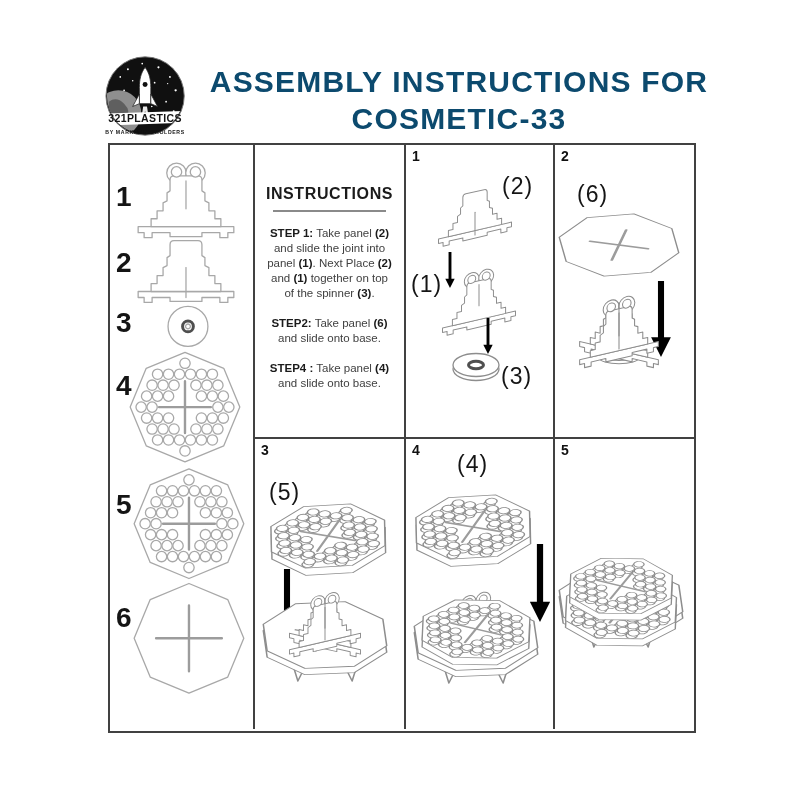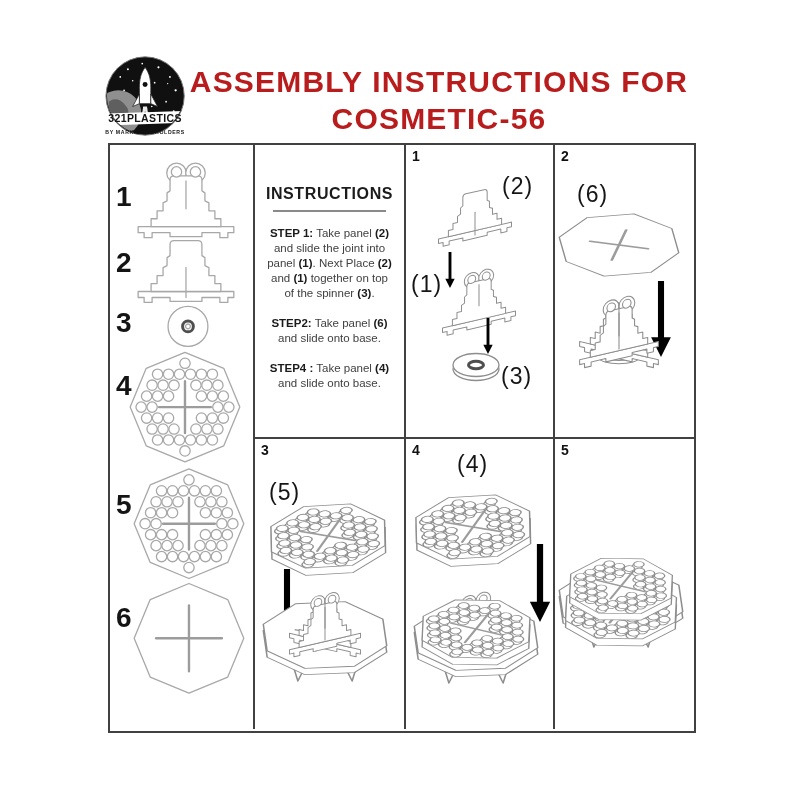--- a/index.html
+++ b/index.html
@@ -1,21 +1,21 @@
 <!DOCTYPE html>
 <html><head>
 <meta charset="utf-8">
 <style>
   html,body{margin:0;padding:0;background:#fff;}
   .page{position:relative;width:800px;height:800px;background:#fff;overflow:hidden;
         font-family:"Liberation Sans",sans-serif;color:#1e1e1e;}
   
   .logo{position:absolute;left:99px;top:54px;width:96px;height:84px;}
-  .title{position:absolute;left:186px;top:63px;width:506px;text-align:center;
-         font-size:30px;line-height:37px;letter-spacing:1.2px;font-weight:600;color:#b91c1c;}
+  .title{position:absolute;left:206px;top:63px;width:506px;text-align:center;
+         font-size:30px;line-height:37px;letter-spacing:1.2px;font-weight:600;color:#0c4a6e;}
   
   .grid{position:absolute;left:108px;top:143px;width:588px;height:590px;
         border:2px solid #414141;box-sizing:border-box;display:grid;
         grid-template-columns:143px 151px 149px 141px;grid-template-rows:292px 292px;}
   .cell{position:relative;box-sizing:border-box;}
   .bl{border-left:2px solid #414141;} .bt{border-top:2px solid #414141;}
   .parts{grid-row:1 / span 2;}
   .cell svg.fill{position:absolute;left:0;top:0;width:100%;height:100%;}
   .pnum{position:absolute;top:3px;left:6px;font-size:14px;font-weight:bold;color:#111;}
   .callout{position:absolute;font-size:23px;color:#151515;letter-spacing:1px;font-weight:normal;}
@@ -278,21 +278,21 @@
         <path d="M54,42 L61,55 L54,52 Z" fill="#ffffff" stroke="#222" stroke-width="0.8"></path>
       </g>
       <rect x="8" y="61" width="80" height="12.5" fill="#ffffff" transform="rotate(-2 48 67)"></rect>
     </g>
     <text x="48" y="71.5" text-anchor="middle" font-size="11" font-weight="bold" letter-spacing="0.4" fill="#141414">321PLASTICS</text>
     <text x="48" y="83.5" text-anchor="middle" font-size="5.4" font-weight="bold" letter-spacing="0.7" fill="#141414">BY MARKETING HOLDERS</text>
   </svg>
 
   <div class="title">
     <div>ASSEMBLY INSTRUCTIONS FOR</div>
-    <div>COSMETIC-56</div>
+    <div>COSMETIC-33</div>
   </div>
 
   <div class="grid">
 
     <div class="cell parts">
       <div class="partnum" style="top:36px">1</div>
       <div class="partnum" style="top:102px">2</div>
       <div class="partnum" style="top:162px">3</div>
       <div class="partnum" style="top:225px">4</div>
       <div class="partnum" style="top:344px">5</div>

